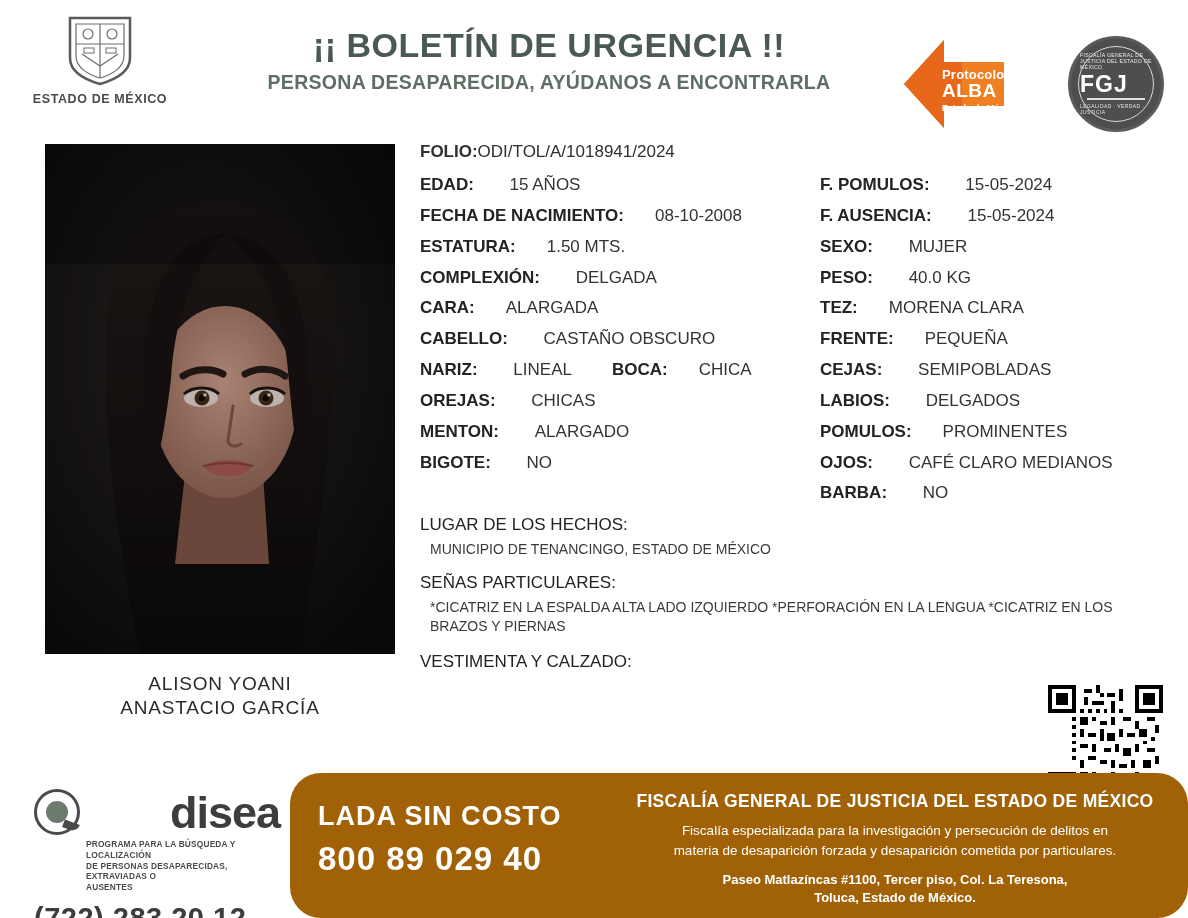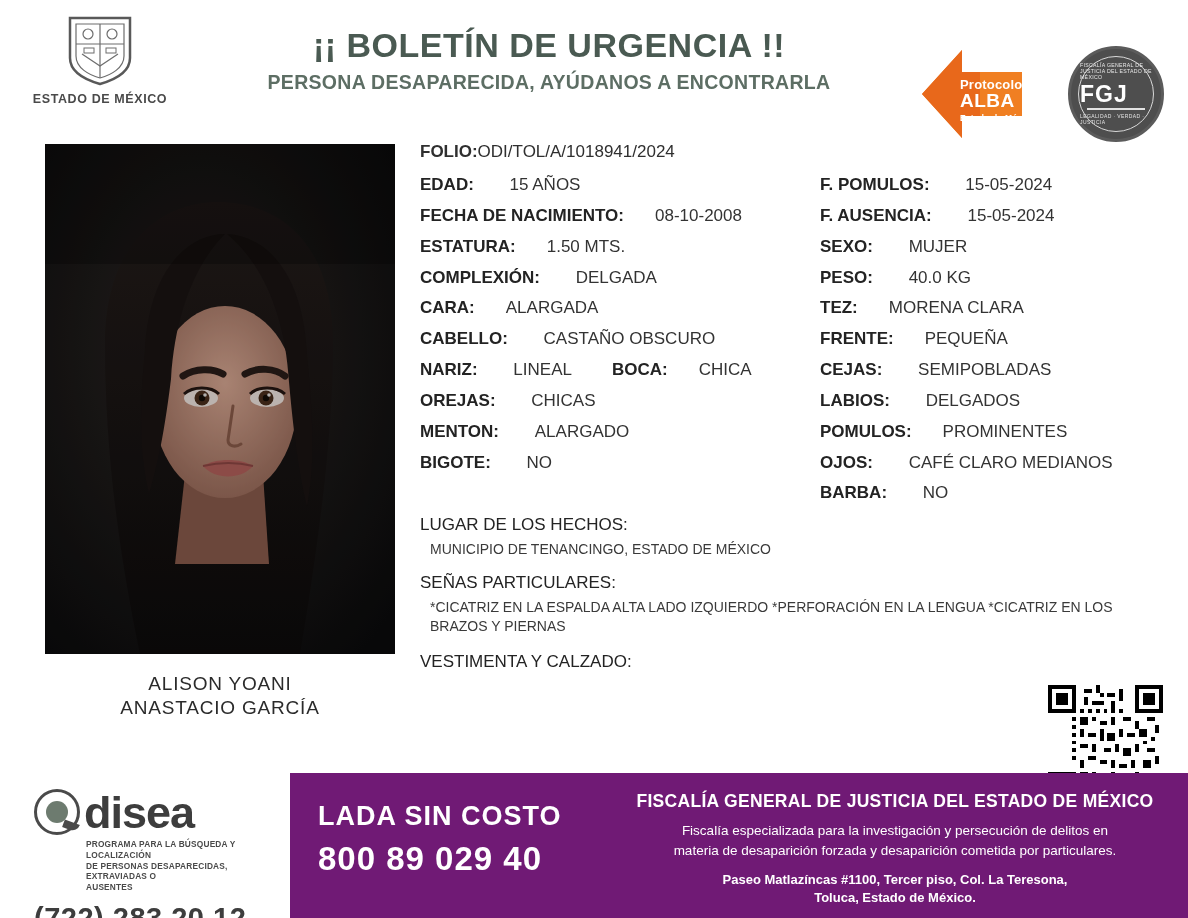--- a/index.html
+++ b/index.html
@@ -57,24 +57,23 @@
     font-weight:bold;
     letter-spacing:.3px;
     color:#5d6e64;
     white-space:nowrap;
   }
   .header-logos {
     width:290px;
     display:flex;
     align-items:center;
     justify-content:flex-end;
-    gap:10px;
-    padding-top:18px;
+    gap:28px;
+    padding-top:36px;
     padding-right:24px;
-    margin-top:28px;
   }
 
   
   .alba {
     position:relative;
     width:140px; height:92px;
   }
   .alba .arrow-bg {
     position:absolute; left:0; top:0;
     width:108px; height:92px;
@@ -210,20 +209,21 @@
   }
   .odisea {
     width:290px;
     padding:16px 10px 0 34px;
     color:#404040;
   }
   .odisea-logo-row {
     display:flex;
     align-items:center;
     gap:4px;
+    justify-content:space-between;
   }
   .odisea-mark {
     width:46px; height:46px;
     border-radius:50%;
     border:3px solid #4a4a4a;
     position:relative;
     flex:none;
   }
   .odisea-mark .inner-dot {
     position:absolute;
@@ -258,24 +258,25 @@
   }
   .odisea-phone {
     margin-top:9px;
     font-size:29px;
     font-weight:bold;
     letter-spacing:.5px;
     color:#3d3d3d;
   }
   .footer-bar {
     flex:1;
-    background:#701a75;
+    background:#a16207;
     color:#fff;
     display:flex;
     align-items:stretch;
+    border-radius:31px;
   }
   .lada {
     width:330px;
     padding:28px 0 0 28px;
   }
   .lada-l1 {
     font-size:27px;
     font-weight:bold;
     letter-spacing:1px;
   }

